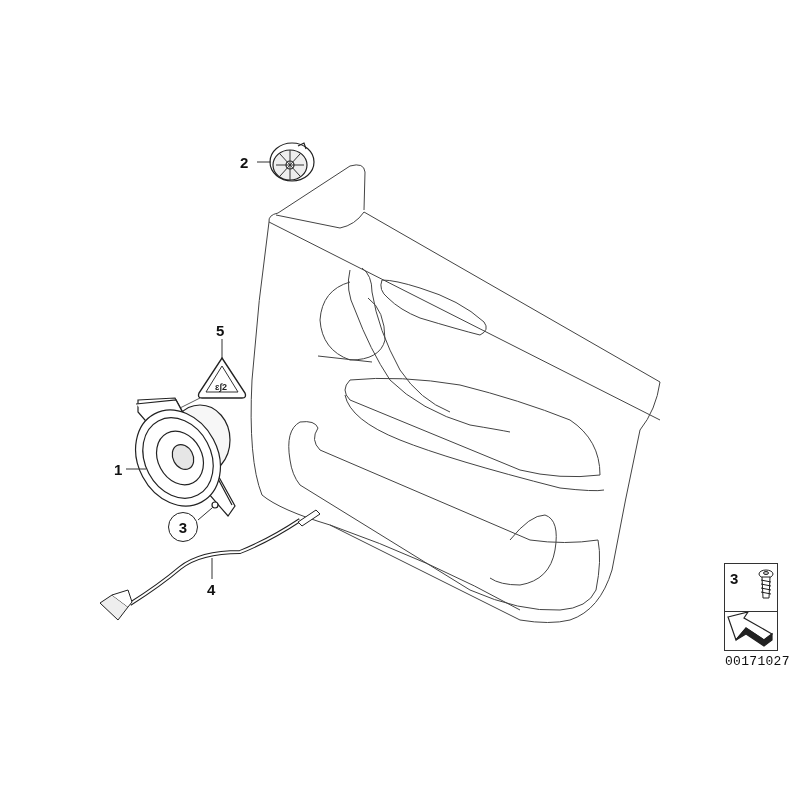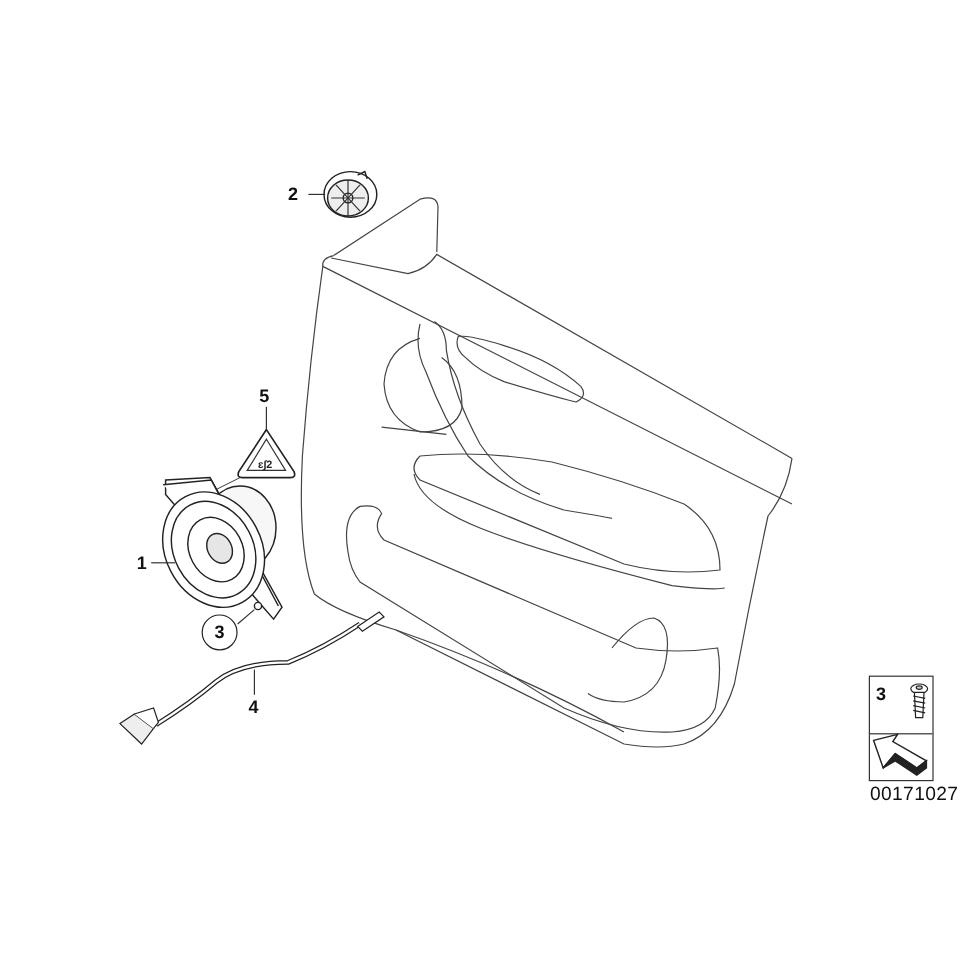--- a/index.html
+++ b/index.html
@@ -1,21 +1,21 @@
 <!DOCTYPE html>
 <html><head>
 <meta charset="utf-8">
 <style>
   html, body { margin: 0; padding: 0; background: #ffffff; }
   body { width: 800px; height: 800px; position: relative; overflow: hidden;
          font-family: "Liberation Sans", sans-serif; }
   svg.diagram { position: absolute; left: 0; top: 0; width: 800px; height: 800px; }
   .label { position: absolute; font-family: "Liberation Sans", sans-serif; font-weight: bold;
            font-size: 15px; color: #111; line-height: 1; }
-  .catno { position: absolute; font-family: Liberation Sans, sans-serif; font-size: 16px;
+  .catno { position: absolute; font-family: Liberation Mono, monospace; font-size: 13px;
            color: #111; letter-spacing: 0.3px; }
   .legend-box { position: absolute; left: 724px; top: 563px; width: 54px; height: 88px;
                 border: 1px solid #333; box-sizing: border-box; }
   .legend-divider { position: absolute; left: 0; top: 47px; width: 100%; height: 0;
                     border-top: 1px solid #333; }
   .legend-num { position: absolute; left: 5px; top: 6px; font-weight: bold; font-size: 15px; color:#111; }
   .circled { position: absolute; width: 30px; height: 30px; border: 1.4px solid #222;
              border-radius: 50%; box-sizing: border-box; display: flex; align-items: center;
              justify-content: center; font-weight: bold; font-size: 15px; color:#111;
              background:#fff; }

